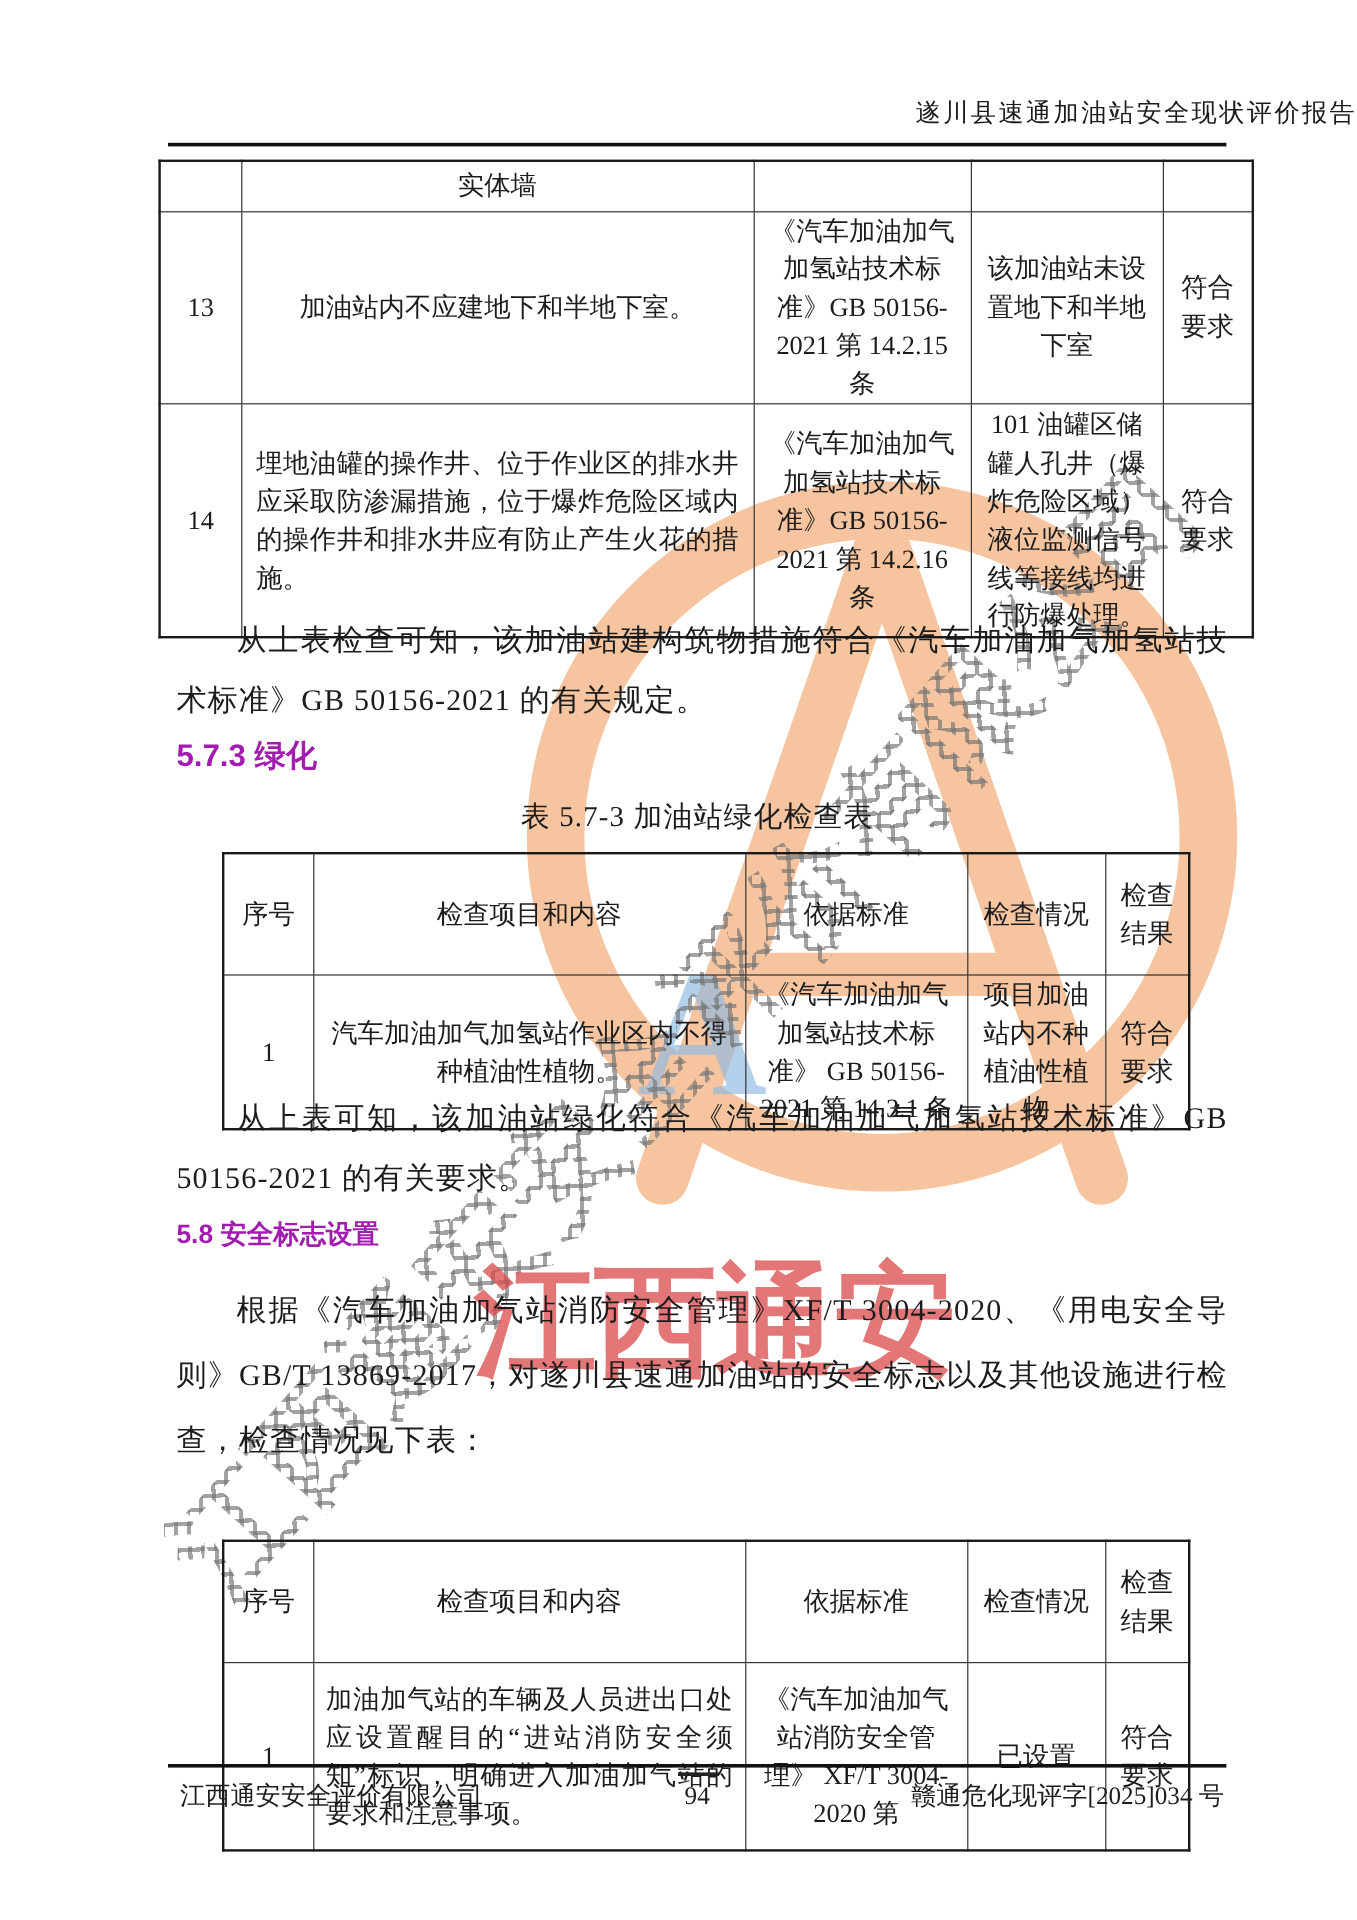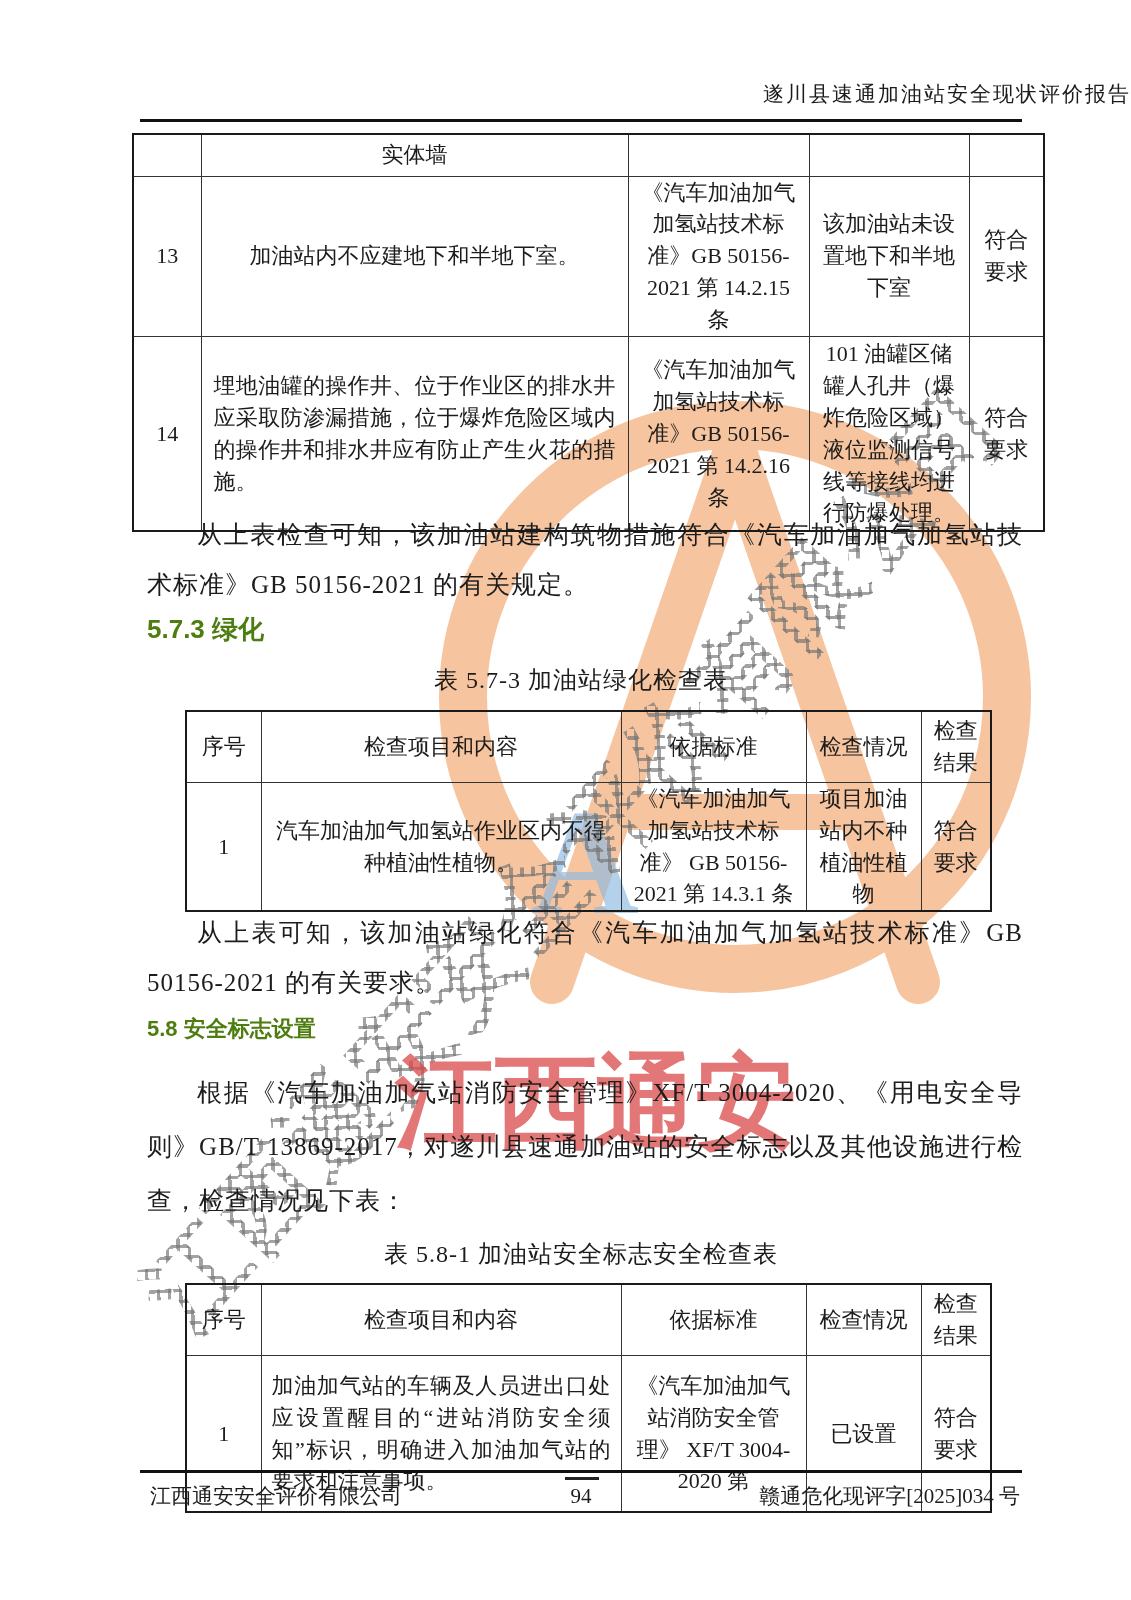--- a/index.html
+++ b/index.html
@@ -47,32 +47,32 @@
   .rule-top{top:119px;}
   .rule-bottom{top:1470px;}
   table{border-collapse:collapse;table-layout:fixed;position:absolute;}
   td,th{
     border:1px solid #333;font-size:22px;font-weight:normal;
     text-align:center;vertical-align:middle;padding:0 6px;
     line-height:1.45;overflow:hidden;
   }
   .tbl{border:2px solid #1a1a1a;}
   .cell-just{text-align:justify;text-justify:inter-ideograph;}
-  .cell-pad{padding:3px 11px;}
+  .cell-pad{padding:18px 11px;}
   .para{
     position:absolute;left:147px;width:876px;margin:0;
     font-size:25px;line-height:50px;letter-spacing:1px;
     text-align:justify;text-indent:2em;
   }
   .p1{top:510px;}
   .p2{top:908px;}
   .p3{top:1066px;line-height:54px;}
   .hdg{
     position:absolute;left:147px;margin:0;
-    font-family:"Liberation Sans","DejaVu Sans",sans-serif;font-weight:bold;color:#4d7c0f;
+    font-family:"Liberation Sans","DejaVu Sans",sans-serif;font-weight:bold;color:#a21caf;
   }
   .h573{top:612px;font-size:26px;}
   .h58{top:1014px;font-size:22px;}
   .caption{
     position:absolute;left:140px;width:882px;text-align:center;
     font-size:24px;letter-spacing:1px;
   }
   .cap1{top:664px;}
   .cap2{top:1238px;}
   .footer-left{position:absolute;left:150px;top:1482px;font-size:21px;}
@@ -165,21 +165,20 @@
       </tr>
     </tbody>
       </table>
 
     <p class="para p2">从上表可知，该加油站绿化符合《汽车加油加气加氢站技术标准》GB 50156-2021 的有关要求。</p>
 
     <h2 class="hdg h58">5.8 安全标志设置</h2>
 
     <p class="para p3">根据《汽车加油加气站消防安全管理》XF/T 3004-2020、《用电安全导则》GB/T 13869-2017，对遂川县速通加油站的安全标志以及其他设施进行检查，检查情况见下表：</p>
 
-    <div class="caption cap2">表 5.8-1 加油站安全标志安全检查表</div>
 
     <table class="tbl" style="left:185px;top:1283px;width:805px;">
       <colgroup>
           <col style="width:75px">
           <col style="width:360px">
           <col style="width:185px">
           <col style="width:115px">
           <col style="width:70px">
         </colgroup>
       <tbody>

